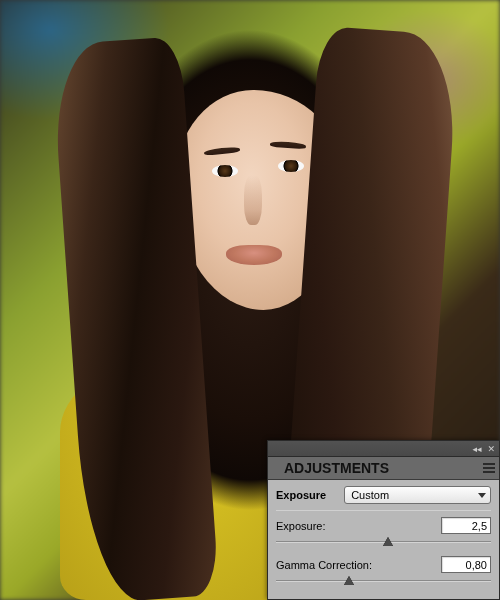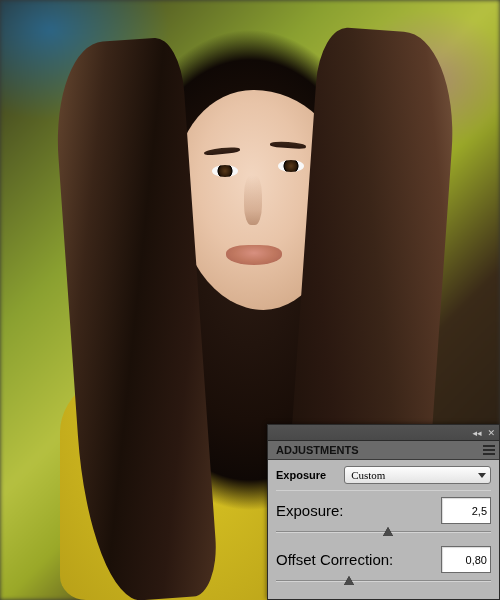--- a/index.html
+++ b/index.html
@@ -138,23 +138,23 @@
 }
 .tab-icons { display: flex; gap: 6px; color: #ccc; font-size: 9px; }
 .title-row {
   display: flex;
   align-items: center;
   background: #6a6a6a;
   border-bottom: 1px solid #3a3a3a;
 }
 .title-tab {
   background: #6a6a6a;
-  padding: 3px 8px;
+  padding: 3px 16px;
   font-weight: bold;
-  font-size: 11px;
+  font-size: 14px;
   color: #111;
 }
 .flex-spacer { flex: 1; }
 .menu-icon {
   width: 16px;
   height: 16px;
   display: flex;
   flex-direction: column;
   justify-content: center;
   gap: 2px;
@@ -179,40 +179,39 @@
   height: 18px;
   background: linear-gradient(180deg, #fdfdfd 0%, #e4e4e4 100%);
   border: 1px solid #707070;
   border-radius: 3px;
   display: flex;
   align-items: center;
   justify-content: space-between;
   padding: 0 4px 0 6px;
   font-size: 11px;
   cursor: pointer;
-  font-family: Liberation Serif, serif;
 }
 .dropdown .arrow {
   width: 0; height: 0;
   border-left: 4px solid transparent;
   border-right: 4px solid transparent;
   border-top: 5px solid #333;
 }
 .divider { height: 1px; background: #8a8a8a; margin: 4px 0 6px 0; border-bottom: 1px solid #d0d0d0; }
 .slider-group { margin-bottom: 8px; }
 .sg-row {
   display: flex;
   align-items: center;
   justify-content: space-between;
   margin-bottom: 2px;
 }
-.sg-label { font-size: 15px; }
+.sg-label { font-size: 11px; }
 .num-input {
   width: 50px;
-  height: 27px;
+  height: 17px;
   background: #fff;
   border: 1px solid #6a6a6a;
   font-size: 11px;
   text-align: right;
   padding: 0 3px;
   box-shadow: inset 1px 1px 1px rgba(0,0,0,0.15);
 }
 .track {
   position: relative;
   height: 12px;
@@ -289,21 +288,21 @@
       </div>
       <div class="track">
         <div class="track-line"></div>
         <div class="thumb" style="left:52%"></div>
       </div>
     </div>
 
 
     <div class="slider-group" style="margin-bottom:2px">
       <div class="sg-row">
-        <span class="sg-label">Offset Correction:</span>
+        <span class="sg-label">Gamma Correction:</span>
         <input class="num-input" value="0,80" style="">
       </div>
       <div class="track">
         <div class="track-line"></div>
         <div class="thumb" style="left:34%"></div>
       </div>
     </div>
   </div>
 </div>
 

